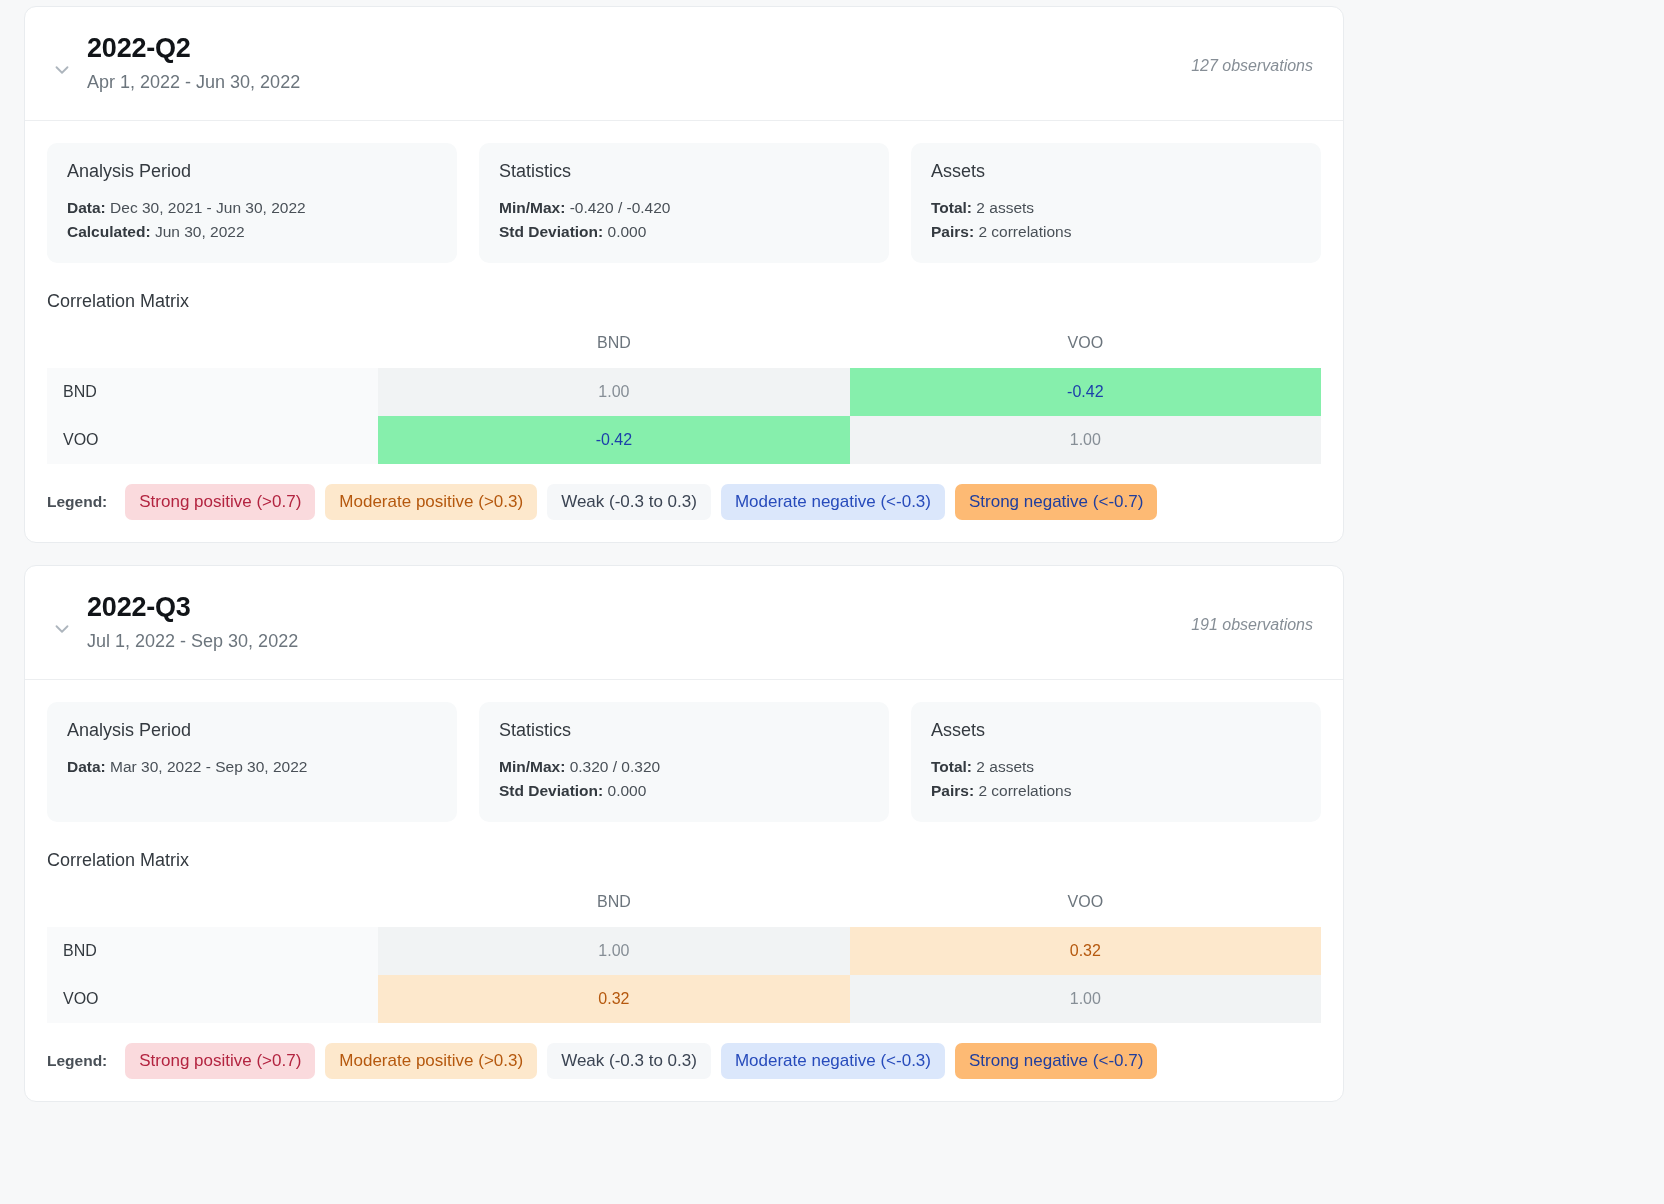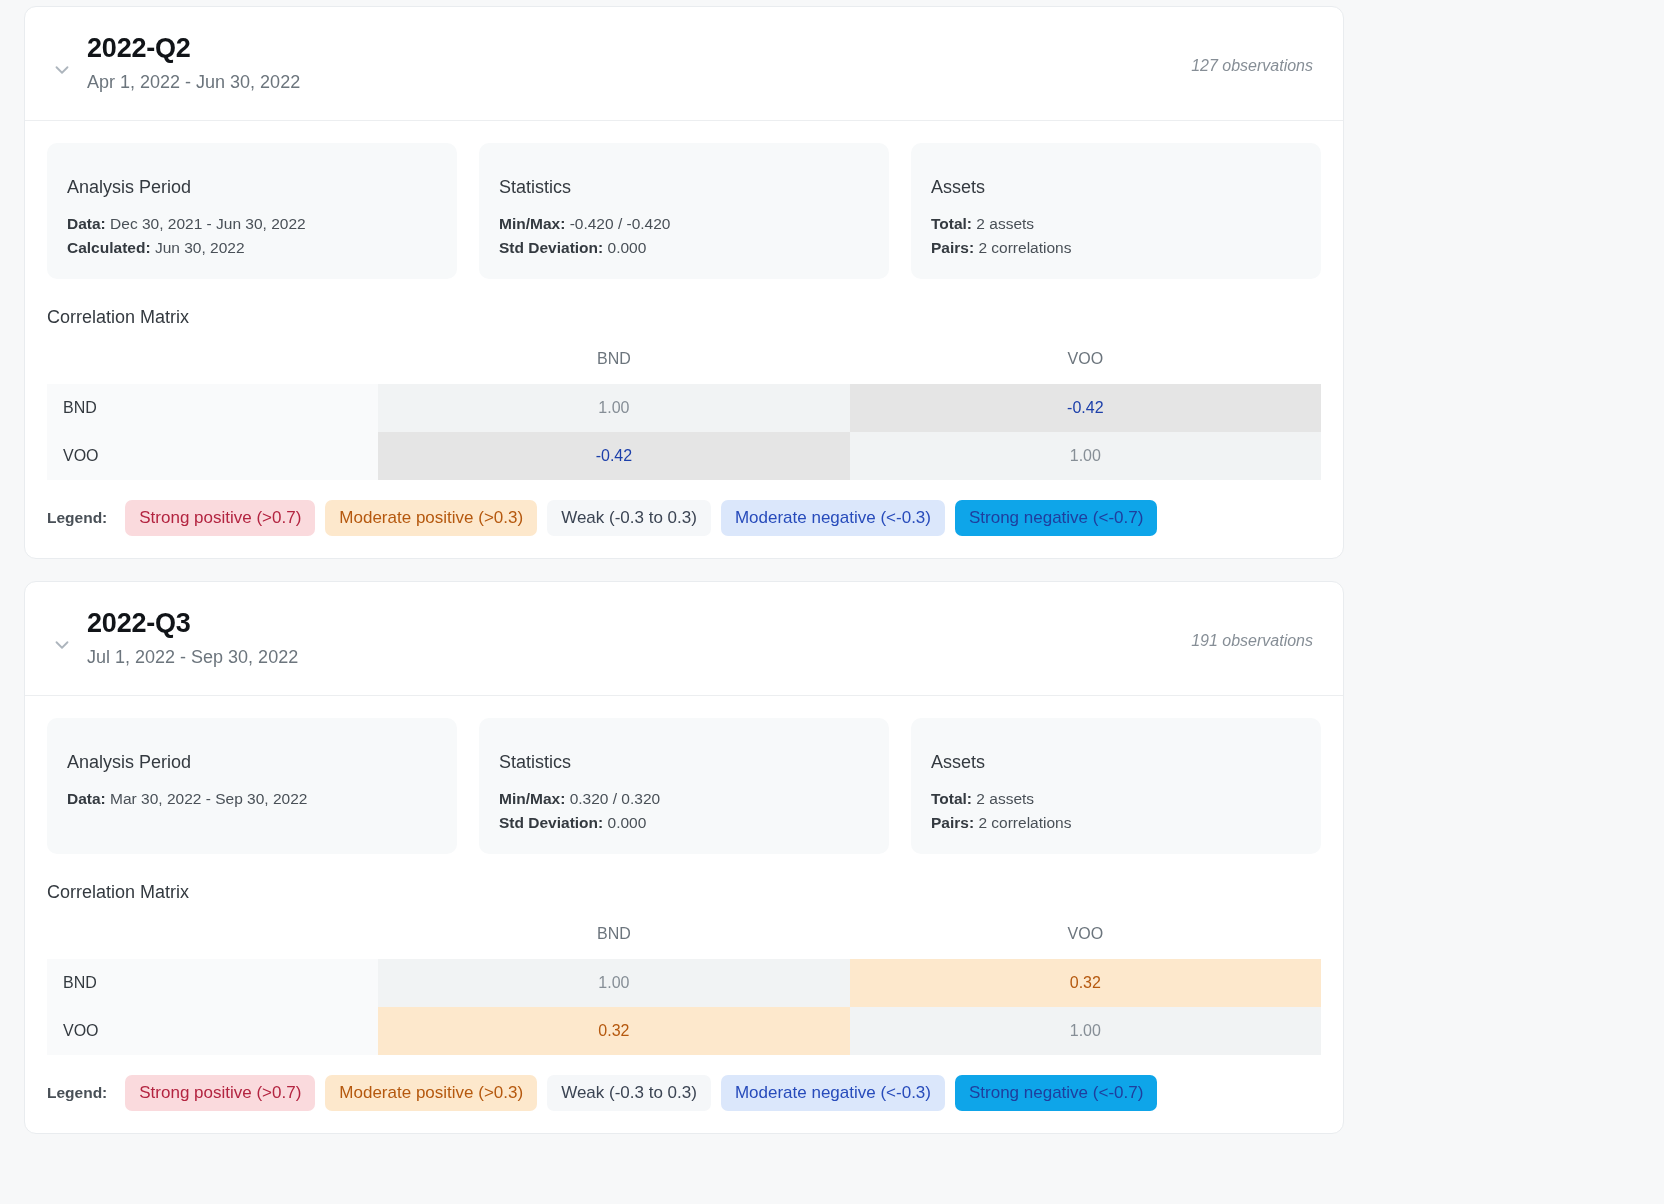--- a/index.html
+++ b/index.html
@@ -80,21 +80,20 @@
     flex: 1;
     background: #f7f9fa;
     border-radius: 10px;
     padding: 18px 20px 20px 20px;
   }
   .tile-title {
     font-size: 18px;
     color: #343a40;
     margin-bottom: 14px;
     line-height: 1.2;
-    margin-top: 16px;
   }
   .tile-line {
     font-size: 15.5px;
     color: #495057;
     line-height: 1.52;
   }
   .tile-line b { color: #343a40; font-weight: bold; }
 
   
   .matrix-title {
@@ -122,21 +121,21 @@
     background: #f9fafb;
     padding: 15px 0 15px 16px;
     text-align: left;
   }
   table.matrix td.cell {
     font-size: 16px;
     text-align: center;
     padding: 15px 6px;
   }
   td.c-diag   { background: #f1f3f4; color: #868e96; }
-  td.c-modneg { background: #e5e5e5; color: #1c3faa; }
+  td.c-modneg { background: #86efac; color: #1c3faa; }
   td.c-modpos { background: #fde8cc; color: #b5580e; }
 
   
   .legend {
     display: flex;
     align-items: center;
     flex-wrap: wrap;
     gap: 10px;
     padding: 20px 22px 22px 22px;
   }
@@ -150,21 +149,21 @@
     font-size: 17px;
     padding: 8px 14px;
     border-radius: 7px;
     line-height: 1.15;
     white-space: nowrap;
   }
   .pill.strong-pos { background: #fadadd; color: #b32440; }
   .pill.mod-pos    { background: #fde8cc; color: #b5580e; }
   .pill.weak       { background: #f5f7f9; color: #3b4453; }
   .pill.mod-neg    { background: #dbe7fb; color: #274bbb; }
-  .pill.strong-neg { background: #0ea5e9; color: #1f3e9e; text-align: right; }
+  .pill.strong-neg { background: #fdba74; color: #1f3e9e; text-align: right; }
 </style>
 </head>
 <body>
 
 <div class="page">
   <div id="periods-container">
       <div class="period-card">
         <div class="card-header">
           <div class="chev">
             <svg width="22" height="22" viewBox="0 0 24 24" fill="none" stroke="#adb5bd" stroke-width="2" stroke-linecap="round" stroke-linejoin="round">

